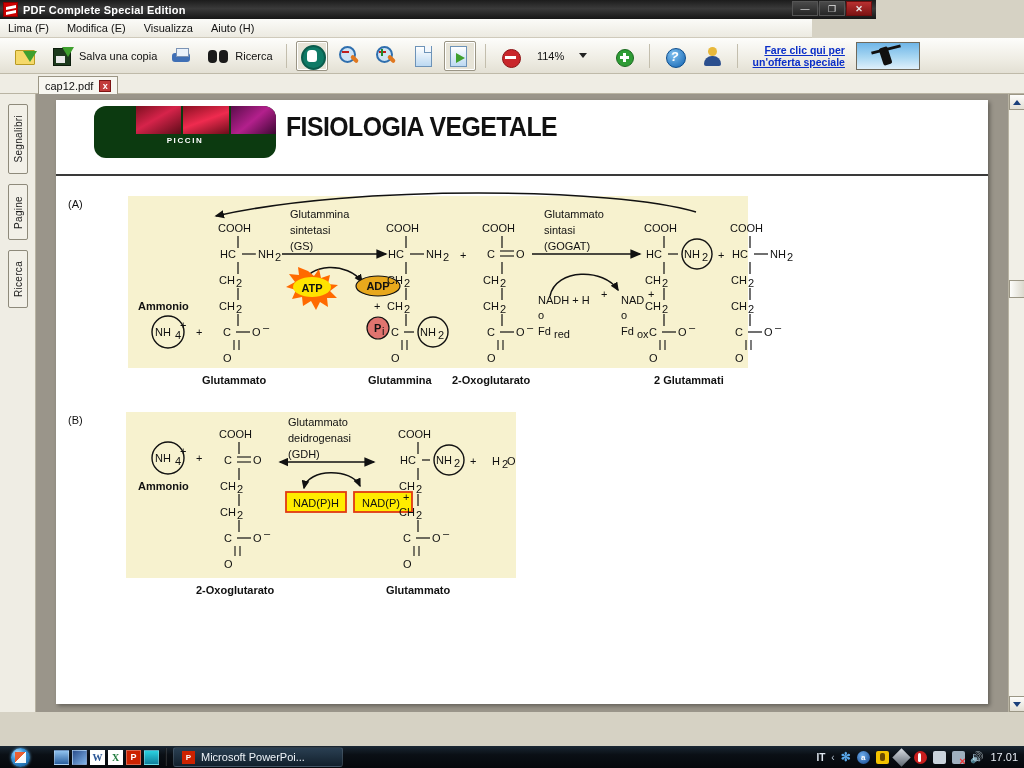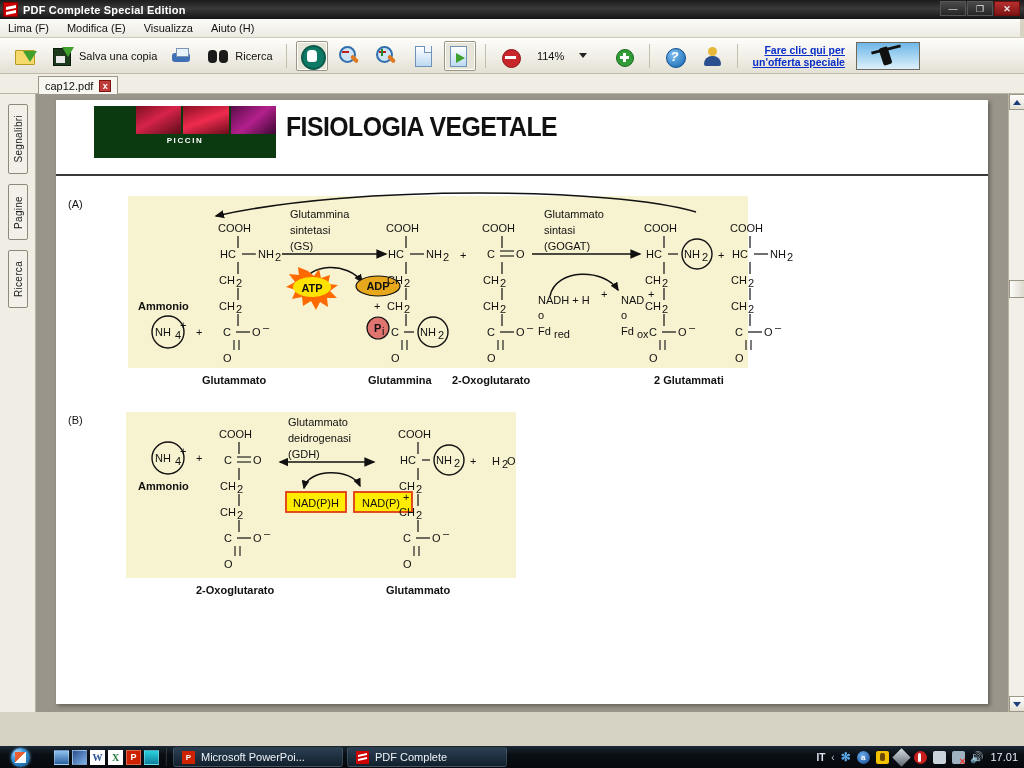--- a/index.html
+++ b/index.html
@@ -5,21 +5,21 @@
   * { box-sizing: border-box; margin: 0; padding: 0; }
   html, body {
     width: 1024px; height: 768px; overflow: hidden;
     font-family: "Liberation Sans", sans-serif;
     background: #d6d2c4;
   }
   #app { position: relative; width: 1024px; height: 768px; }
 
   
   .titlebar {
-    position: absolute; left: 0; top: 0; width: 1024px; height: 19px;
+    position: absolute; left: 0; top: 0; width: 876px; height: 19px;
     background: linear-gradient(to bottom, #1c1c1c 0%, #3a3a3a 45%, #161616 100%);
     display: flex; align-items: center;
   }
   .titlebar .app-ico {
     width: 15px; height: 15px; margin-left: 3px; margin-right: 5px;
     background: #cc0000; position: relative; border: 1px solid #8a0000;
   }
   .titlebar .app-ico:before {
     content:""; position:absolute; left:2px; top:3px; width:10px; height:3px;
     background:#fff; transform: skewY(-12deg);
@@ -38,21 +38,21 @@
     display:flex; align-items:center; justify-content:center;
     color:#e8e8e8; font-size:9px; font-family:"Liberation Sans",sans-serif;
   }
   .winbtn.close {
     background: linear-gradient(to bottom,#b83030,#7d1414);
     border-color:#6e0f0f; font-weight:bold;
   }
 
   
   .menubar {
-    position:absolute; left:0; top:19px; width:1020px; height:19px;
+    position:absolute; left:0; top:19px; width:812px; height:19px;
     background: linear-gradient(to bottom,#fbfbf8,#eceae1);
     border-bottom:1px solid #cfcabb;
     display:flex; align-items:center; padding-left:8px; gap:18px;
   }
   .menubar .mi { font-size:11px; color:#111; cursor:default; }
 
   
   .toolbar {
     position:absolute; left:0; top:38px; width:1024px; height:36px;
     background: linear-gradient(to bottom,#fdfdfb,#efede4 60%,#e3e0d4);
@@ -172,21 +172,21 @@
   .page {
     position:absolute; left:20px; top:6px; width:932px; height:604px;
     background:#ffffff; box-shadow: 2px 2px 4px rgba(0,0,0,.35);
   }
   .page-header {
     position:absolute; left:0; top:0; width:932px; height:76px;
     border-bottom:2px solid #3a3a3a;
   }
   .piccin {
     position:absolute; left:38px; top:6px; width:182px; height:52px;
-    background:#0c3a10; overflow:hidden;
+    background:#0c3a10; overflow:hidden;border-radius:12px;
   }
   .piccin .strip { position:absolute; left:42px; top:0; width:140px; height:28px; display:flex; gap:2px; }
   .piccin .strip i { flex:1; display:block; }
   .piccin .strip i:nth-child(1){background:linear-gradient(150deg,#7d1020,#d6234a 45%,#5c0c18);}
   .piccin .strip i:nth-child(2){background:linear-gradient(160deg,#8b1022,#ef2b4f 50%,#6a0d1a);}
   .piccin .strip i:nth-child(3){background:linear-gradient(140deg,#5a0d4a,#b3208c 50%,#3c0733);}
   .piccin .word {
     position:absolute; left:0; top:30px; width:182px; text-align:center;
     color:#ffffff; font-size:8px; font-weight:bold; letter-spacing:1.6px;
   }
@@ -760,24 +760,20 @@
       <span class="qi qi-x">X</span>
       <span class="qi qi-p">P</span>
       <span class="qi qi-m"></span>
     </div>
     <div class="tsep2"></div>
 
     <div class="taskitem" style="width:170px;">
       <span class="ti-ico ti-ppt">P</span>
       <span>Microsoft PowerPoi...</span>
     </div>
-    <div class="taskitem" style="width:160px;">
-      <span class="ti-ico ti-pdfc"></span>
-      <span>PDF Complete</span>
-    </div>
 
     <div class="tray">
       <span class="ti-kbd">IT</span>
       <span class="ti-chev">‹</span>
       <span class="ti-bt">✻</span>
       <span class="tray-ico ti-a">a</span>
       <span class="tray-ico ti-y"></span>
       <span class="tray-ico ti-pen"></span>
       <span class="tray-ico ti-o"></span>
       <span class="tray-ico ti-batt"></span>

